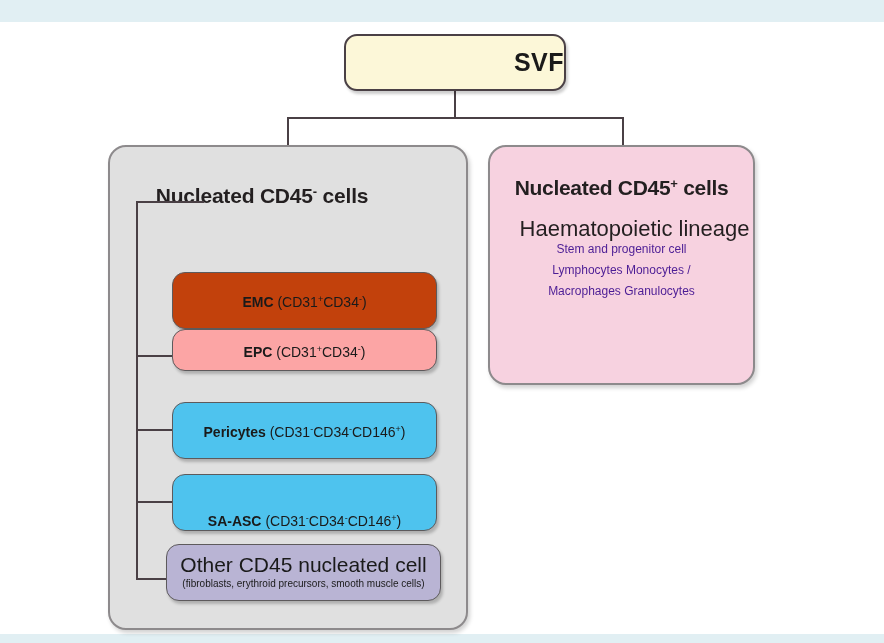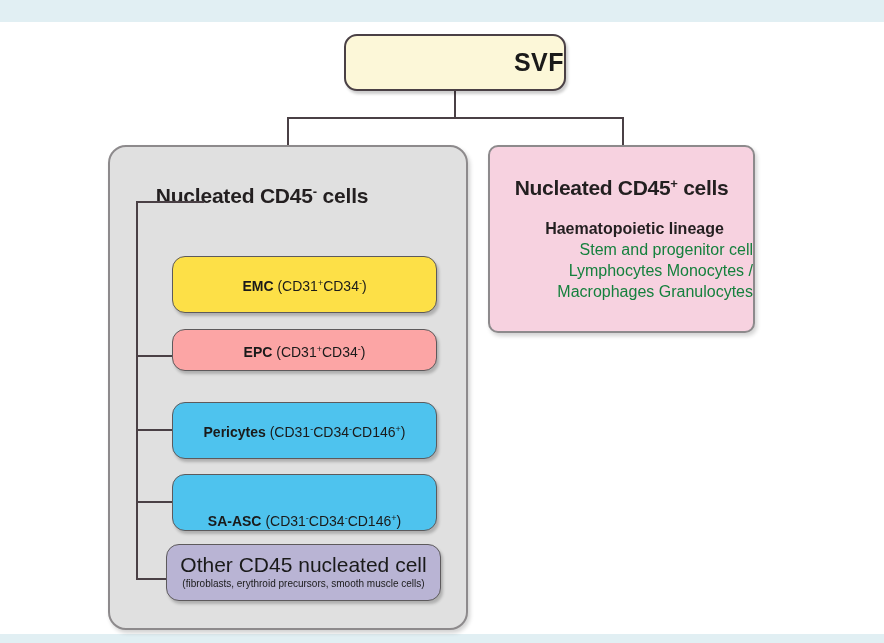--- a/index.html
+++ b/index.html
@@ -87,49 +87,48 @@
     letter-spacing: -0.2px;
   }
   .group-title .sup { font-size: 13px; vertical-align: 7px; }
 
   
   .group-pink {
     position: absolute;
     left: 488px;
     top: 145px;
     width: 267px;
-    height: 188px;
+    height: 240px;
     box-sizing: border-box;
     background: #f7d2e0;
     border: 2px solid #8d8a8c;
-    border-radius: 10px;
+    border-radius: 18px;
     box-shadow: 2px 3px 4px rgba(0,0,0,0.18);
     padding-top: 29px;
     text-align: center;
   }
   .pink-title {
     font-size: 21px;
     font-weight: bold;
     color: #231f20;
     letter-spacing: -0.3px;
     margin-bottom: 18px;
   }
   .pink-title .sup { font-size: 13px; vertical-align: 7px; }
   .pink-sub-bold {
-    font-size: 16px;
-    font-weight: bold;
+    font-size: 22px;
+    font-weight: normal;
     color: #231f20;
     line-height: 21px;
     padding-left: 26px;
   }
   .pink-line {
-    font-size: 16px;
-    color: #15803d;
+    font-size: 12px;
+    color: #4c1d95;
     line-height: 21px;
-    text-align: right;
   }
 
   
   .leaf {
     position: absolute;
     left: 172px;
     width: 265px;
     box-sizing: border-box;
     border: 1px solid #5d5a5c;
     border-radius: 13px;
@@ -137,21 +136,21 @@
     display: flex;
     flex-direction: column;
     align-items: center;
     justify-content: center;
     color: #1a1a1a;
   }
   .leaf-label { font-size: 14px; line-height: 18px; }
   .leaf-label b { font-weight: bold; }
   .leaf-label .sup { font-size: 9px; vertical-align: 5px; }
 
-  .leaf-emc       { top: 256px; height: 57px; background: #fde047; }
+  .leaf-emc       { top: 272px; height: 57px; background: #c2410c; }
   .leaf-epc       { top: 329px; height: 42px; background: #fca5a5; }
   .leaf-pericytes { top: 402px; height: 57px; background: #4ec3ee; }
   .leaf-saasc     { top: 474px; height: 57px; background: #4ec3ee; justify-content: flex-end; }
   .leaf-other     {
     top: 544px; height: 57px;
     left: 166px; width: 275px;
     background: #b9b4d4;
   }
   .other-main { font-size: 21px; line-height: 19px; }
   .other-sub  { font-size: 10px; line-height: 15px; margin-top: 2px; }

